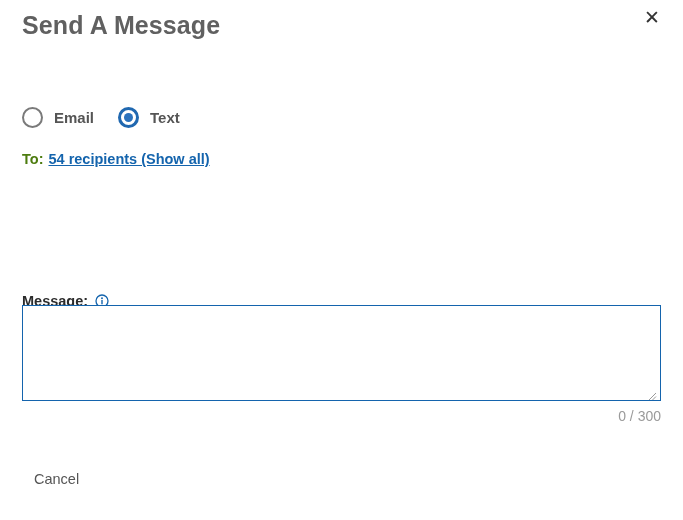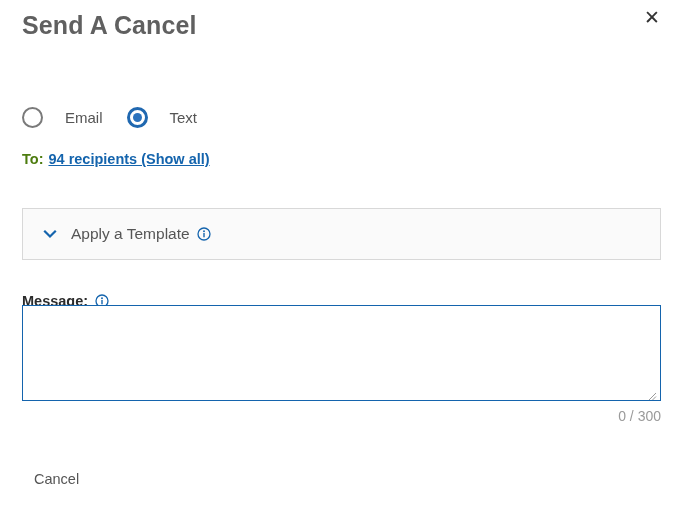--- a/index.html
+++ b/index.html
@@ -89,24 +89,25 @@
     content: "";
     position: absolute;
     left: 3px;
     top: 3px;
     width: 9px;
     height: 9px;
     border-radius: 50%;
     background: #2b72bd;
   }
   .radio-label {
-    margin-left: 22px;
+    margin-left: 11px;
     font-size: 15px;
     color: #555555;
     white-space: nowrap;
+    font-weight: bold;
   }
 
   
   .recipients-row {
     position: absolute;
     left: 22px;
     top: 151px;
     display: flex;
     align-items: baseline;
     font-size: 14.5px;
@@ -243,55 +244,40 @@
     padding: 0;
     white-space: nowrap;
   }
 </style>
 </head>
 <body>
 
 <div class="dialog">
 
   <div class="dialog-header">
-    <div class="dialog-title">Send A Cancel</div>
+    <div class="dialog-title">Send A Message</div>
     <button class="close-button">✕</button>
   </div>
 
   <div class="channel-row">
     <div class="radio-option">
       <span class="radio-mark"></span>
       <span class="radio-label">Email</span>
     </div>
     <div class="radio-option selected">
       <span class="radio-mark"></span>
       <span class="radio-label">Text</span>
     </div>
   </div>
 
   <div class="recipients-row">
     <span class="recipients-label">To:</span>
-    <a class="recipients-link" href="#">94 recipients (Show all)</a>
-  </div>
-
-  <div class="template-panel">
-    <span class="chevron-icon">
-      <svg width="16" height="16" viewBox="0 0 16 16" aria-hidden="true">
-        <path d="M3 5.5 L8 10.5 L13 5.5" fill="none" stroke="#1464ad" stroke-width="2.2" stroke-linecap="square"></path>
-      </svg>
-    </span>
-    <span class="template-label">Apply a Template</span>
-    <span class="info-icon">
-      <svg width="14" height="14" viewBox="0 0 14 14" aria-hidden="true">
-        <circle cx="7" cy="7" r="6" fill="none" stroke="#1464ad" stroke-width="1.3"></circle>
-        <circle cx="7" cy="4.2" r="0.95" fill="#1464ad"></circle>
-        <rect x="6.3" y="6" width="1.4" height="4.3" fill="#1464ad"></rect>
-      </svg>
-    </span>
-  </div>
+    <a class="recipients-link" href="#">54 recipients (Show all)</a>
+  </div>
+
 
   <div class="message-label-row">
     <span class="message-label">Message:</span>
     <span class="info-icon">
       <svg width="14" height="14" viewBox="0 0 14 14" aria-hidden="true">
         <circle cx="7" cy="7" r="6" fill="none" stroke="#1464ad" stroke-width="1.3"></circle>
         <circle cx="7" cy="4.2" r="0.95" fill="#1464ad"></circle>
         <rect x="6.3" y="6" width="1.4" height="4.3" fill="#1464ad"></rect>
       </svg>
     </span>

